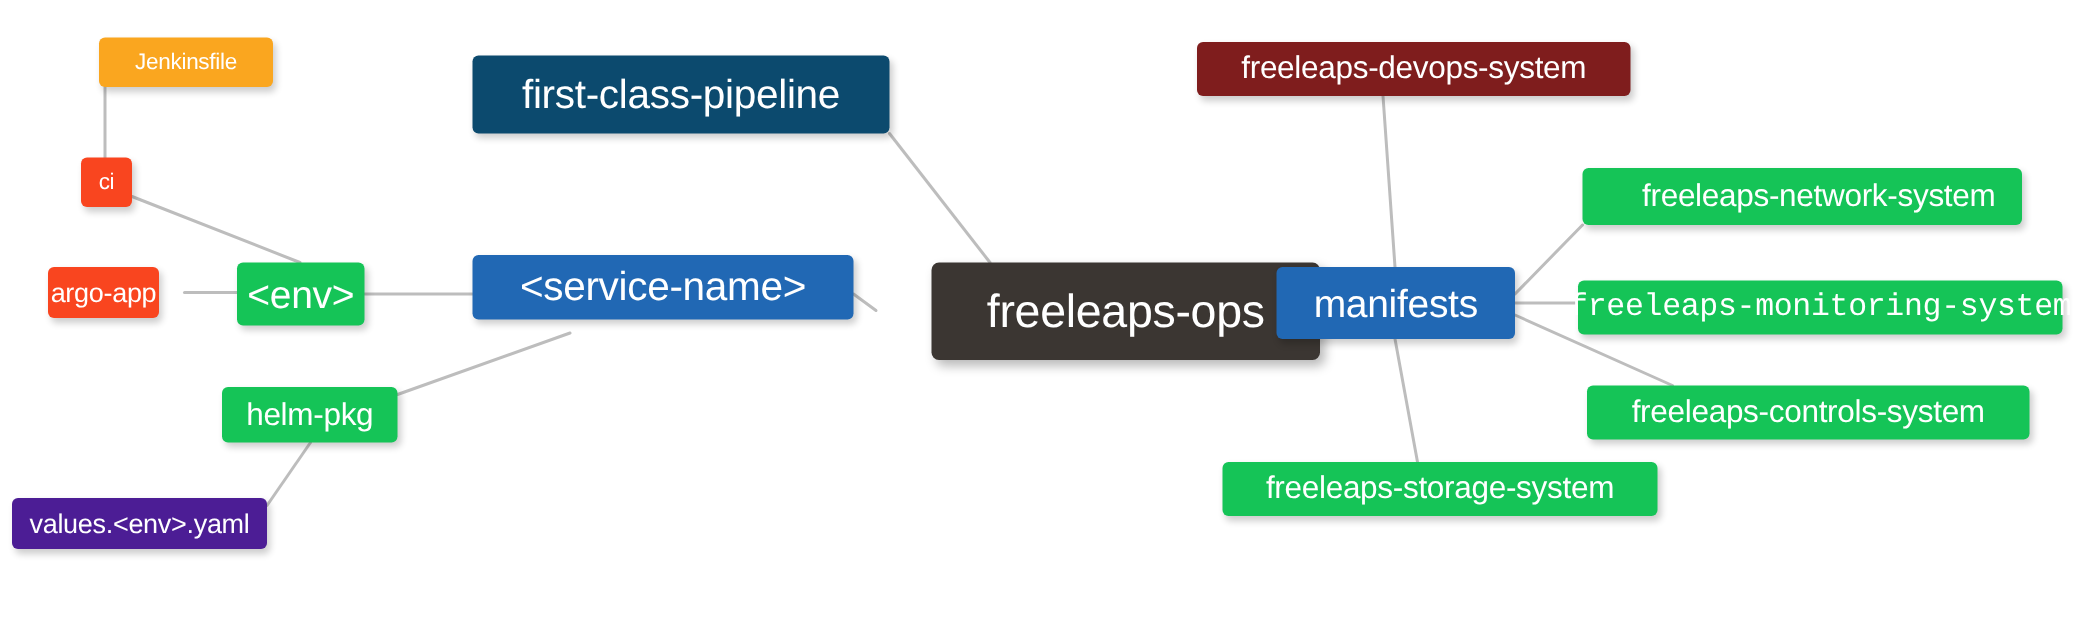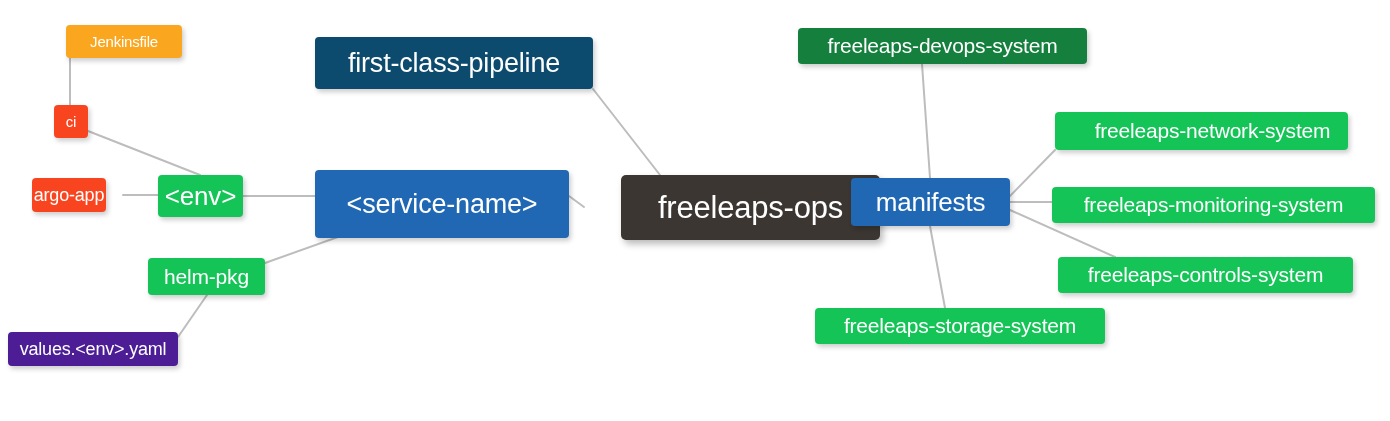--- a/index.html
+++ b/index.html
@@ -59,28 +59,28 @@
       <line x1="70" y1="58" x2="70" y2="105" stroke="#bdbdbd" stroke-width="2" stroke-linecap="round"></line>
       <line x1="178" y1="337" x2="207" y2="295" stroke="#bdbdbd" stroke-width="2" stroke-linecap="round"></line>
       <line x1="922" y1="64" x2="930" y2="178" stroke="#bdbdbd" stroke-width="2" stroke-linecap="round"></line>
       <line x1="1055" y1="150" x2="1010" y2="196" stroke="#bdbdbd" stroke-width="2" stroke-linecap="round"></line>
       <line x1="1010" y1="202" x2="1052" y2="202" stroke="#bdbdbd" stroke-width="2" stroke-linecap="round"></line>
       <line x1="1010" y1="210" x2="1115" y2="257" stroke="#bdbdbd" stroke-width="2" stroke-linecap="round"></line>
       <line x1="930" y1="226" x2="945" y2="308" stroke="#bdbdbd" stroke-width="2" stroke-linecap="round"></line>
     </svg>
   <div id="node-layer">
       <div class="node root" style="left: 584px; top: 175px; width: 259px; height: 65px; background: rgb(59, 54, 50); font-size: 31px; margin-left: 37px;">freeleaps-ops</div>
-      <div class="node" style="left: 315px; top: 170px; width: 254px; height: 68px; background: rgb(33, 104, 180); font-size: 27px;">&lt;service-name&gt;</div>
+      <div class="node" style="left: 315px; top: 170px; width: 254px; height: 43px; background: rgb(33, 104, 180); font-size: 27px;">&lt;service-name&gt;</div>
       <div class="node" style="left: 851px; top: 178px; width: 159px; height: 48px; background: rgb(33, 104, 180); font-size: 26px;">manifests</div>
       <div class="node" style="left: 315px; top: 37px; width: 278px; height: 52px; background: #0c4a6e; font-size: 27px;">first-class-pipeline</div>
       <div class="node" style="left: 158px; top: 175px; width: 85px; height: 42px; background: rgb(21, 196, 87); font-size: 26px;">&lt;env&gt;</div>
       <div class="node" style="left: 148px; top: 258px; width: 117px; height: 37px; background: rgb(21, 196, 87); font-size: 21px;">helm-pkg</div>
       <div class="node" style="left: 32px; top: 178px; width: 74px; height: 34px; background: rgb(249, 69, 31); font-size: 18px;">argo-app</div>
       <div class="node" style="left: 54px; top: 105px; width: 34px; height: 33px; background: rgb(249, 69, 31); font-size: 15px;">ci</div>
       <div class="node" style="left: 18px; top: 25px; width: 116px; height: 33px; background: rgb(250, 166, 31); font-size: 15px; margin-left: 48px;">Jenkinsfile</div>
       <div class="node" style="left: 8px; top: 332px; width: 170px; height: 34px; background: #4c1d95; font-size: 18px;">values.&lt;env&gt;.yaml</div>
-      <div class="node" style="left: 798px; top: 28px; width: 289px; height: 36px; background: #15803d; font-size: 21px;">freeleaps-devops-system</div>
+      <div class="node" style="left: 798px; top: 28px; width: 289px; height: 36px; background: #7f1d1d; font-size: 21px;">freeleaps-devops-system</div>
       <div class="node" style="left: 1055px; top: 112px; width: 293px; height: 38px; background: rgb(21, 196, 87); font-size: 21px; padding-left: 22px;">freeleaps-network-system</div>
-      <div class="node" style="left: 1052px; top: 187px; width: 323px; height: 36px; background: rgb(21, 196, 87); font-size: 21px;">freeleaps-monitoring-system</div>
+      <div class="node" style="left: 1052px; top: 187px; width: 323px; height: 36px; background: rgb(21, 196, 87); font-size: 21px; font-family: Liberation Mono, monospace;">freeleaps-monitoring-system</div>
       <div class="node" style="left: 1058px; top: 257px; width: 295px; height: 36px; background: rgb(21, 196, 87); font-size: 21px;">freeleaps-controls-system</div>
       <div class="node" style="left: 815px; top: 308px; width: 290px; height: 36px; background: rgb(21, 196, 87); font-size: 21px;">freeleaps-storage-system</div>
     </div>
 </div>
 
 </body></html>

